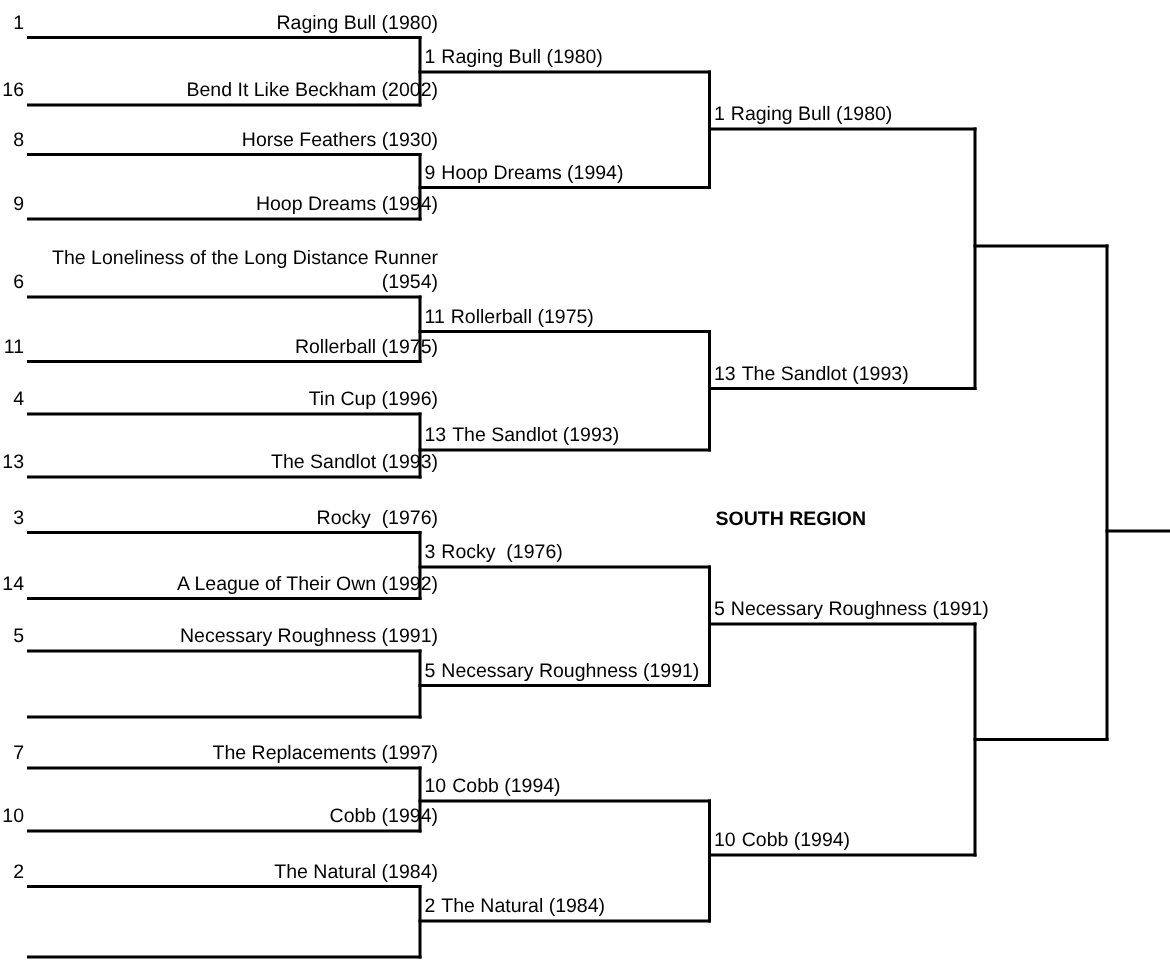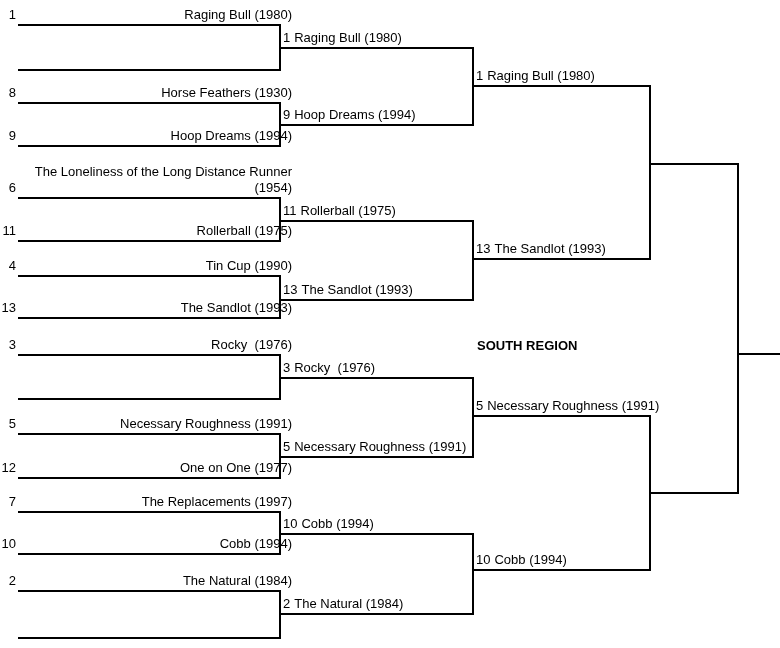--- a/index.html
+++ b/index.html
@@ -56,56 +56,60 @@
     <div class="vline" style="left: 279px; top: 197px; height: 45px;"></div>
     <div class="vline" style="left: 279px; top: 275px; height: 44px;"></div>
     <div class="vline" style="left: 279px; top: 354px; height: 46px;"></div>
     <div class="vline" style="left: 279px; top: 433px; height: 46px;"></div>
     <div class="vline" style="left: 279px; top: 511px; height: 44px;"></div>
     <div class="vline" style="left: 279px; top: 590px; height: 49px;"></div>
     <div class="entry r1" style="left: 0px; top: 7px;">
       <span class="seed">1</span>
       <span class="name">Raging Bull (1980)</span>
     </div>
+    <div class="entry r1" style="left: 0px; top: 52px;">
+      <span class="seed">16</span>
+      <span class="name">Bend It Like Beckham (2002)</span>
+    </div>
     <div class="entry r1" style="left: 0px; top: 85px;">
       <span class="seed">8</span>
       <span class="name">Horse Feathers (1930)</span>
     </div>
     <div class="entry r1" style="left: 0px; top: 128px;">
       <span class="seed">9</span>
       <span class="name">Hoop Dreams (1994)</span>
     </div>
     <div class="entry r1" style="left: 0px; top: 164px;">
       <span class="seed">6</span>
       <span class="name">The Loneliness of the Long Distance Runner
 (1954)</span>
     </div>
     <div class="entry r1" style="left: 0px; top: 223px;">
       <span class="seed">11</span>
       <span class="name">Rollerball (1975)</span>
     </div>
     <div class="entry r1" style="left: 0px; top: 258px;">
       <span class="seed">4</span>
-      <span class="name">Tin Cup (1990)</span>
+      <span class="name">Tin Cup (1996)</span>
     </div>
     <div class="entry r1" style="left: 0px; top: 300px;">
       <span class="seed">13</span>
       <span class="name">The Sandlot (1993)</span>
     </div>
     <div class="entry r1" style="left: 0px; top: 337px;">
       <span class="seed">3</span>
       <span class="name">Rocky  (1976)</span>
     </div>
+    <div class="entry r1" style="left: 0px; top: 381px;">
+      <span class="seed">14</span>
+      <span class="name">A League of Their Own (1992)</span>
+    </div>
     <div class="entry r1" style="left: 0px; top: 416px;">
       <span class="seed">5</span>
       <span class="name">Necessary Roughness (1991)</span>
-    </div>
-    <div class="entry r1" style="left: 0px; top: 460px;">
-      <span class="seed">12</span>
-      <span class="name">One on One (1977)</span>
     </div>
     <div class="entry r1" style="left: 0px; top: 494px;">
       <span class="seed">7</span>
       <span class="name">The Replacements (1997)</span>
     </div>
     <div class="entry r1" style="left: 0px; top: 536px;">
       <span class="seed">10</span>
       <span class="name">Cobb (1994)</span>
     </div>
     <div class="entry r1" style="left: 0px; top: 573px;">

